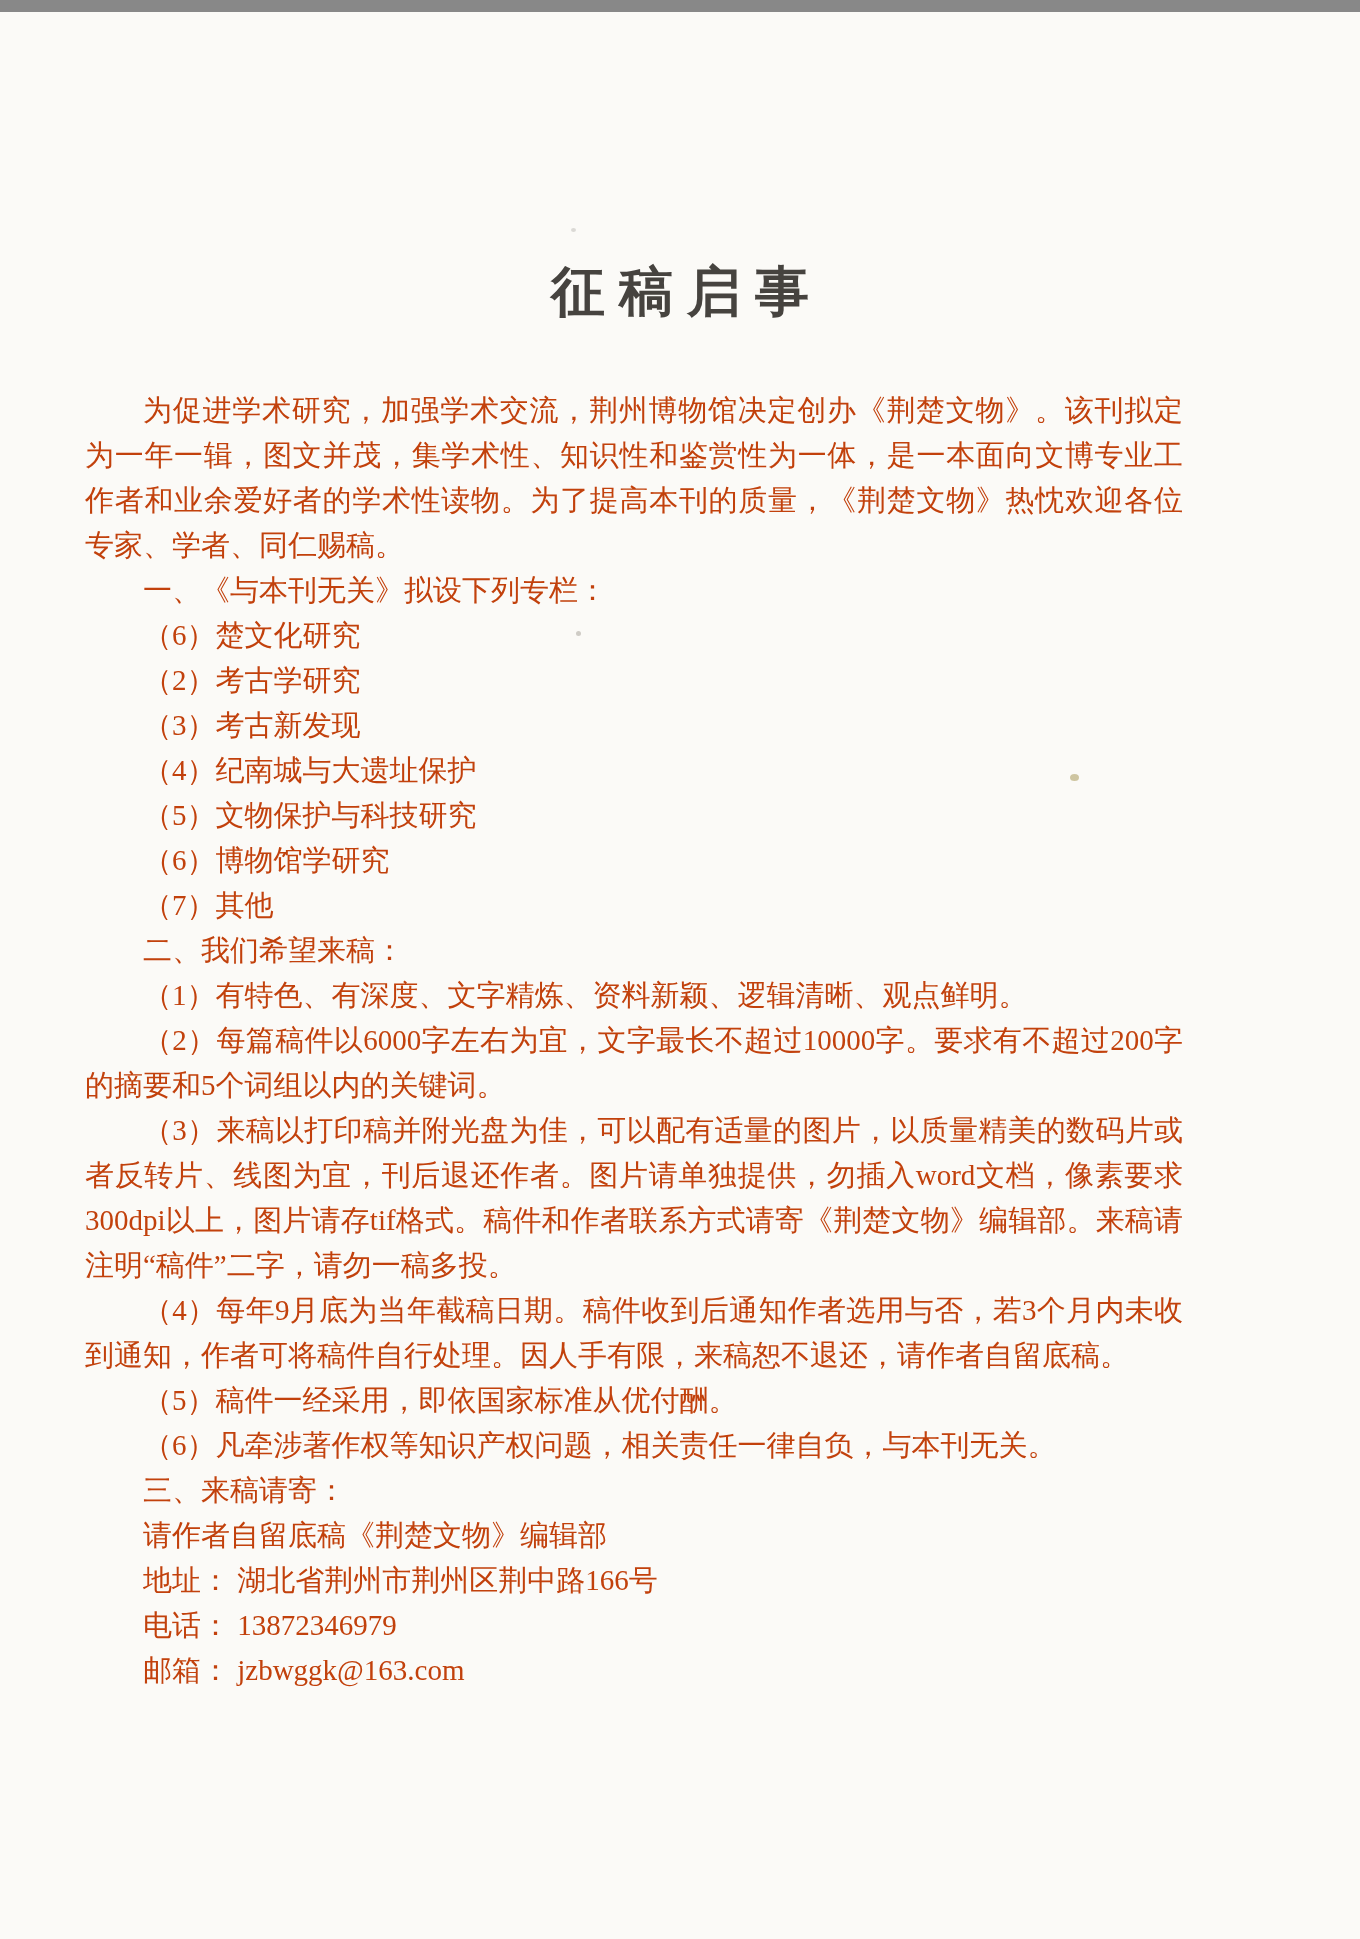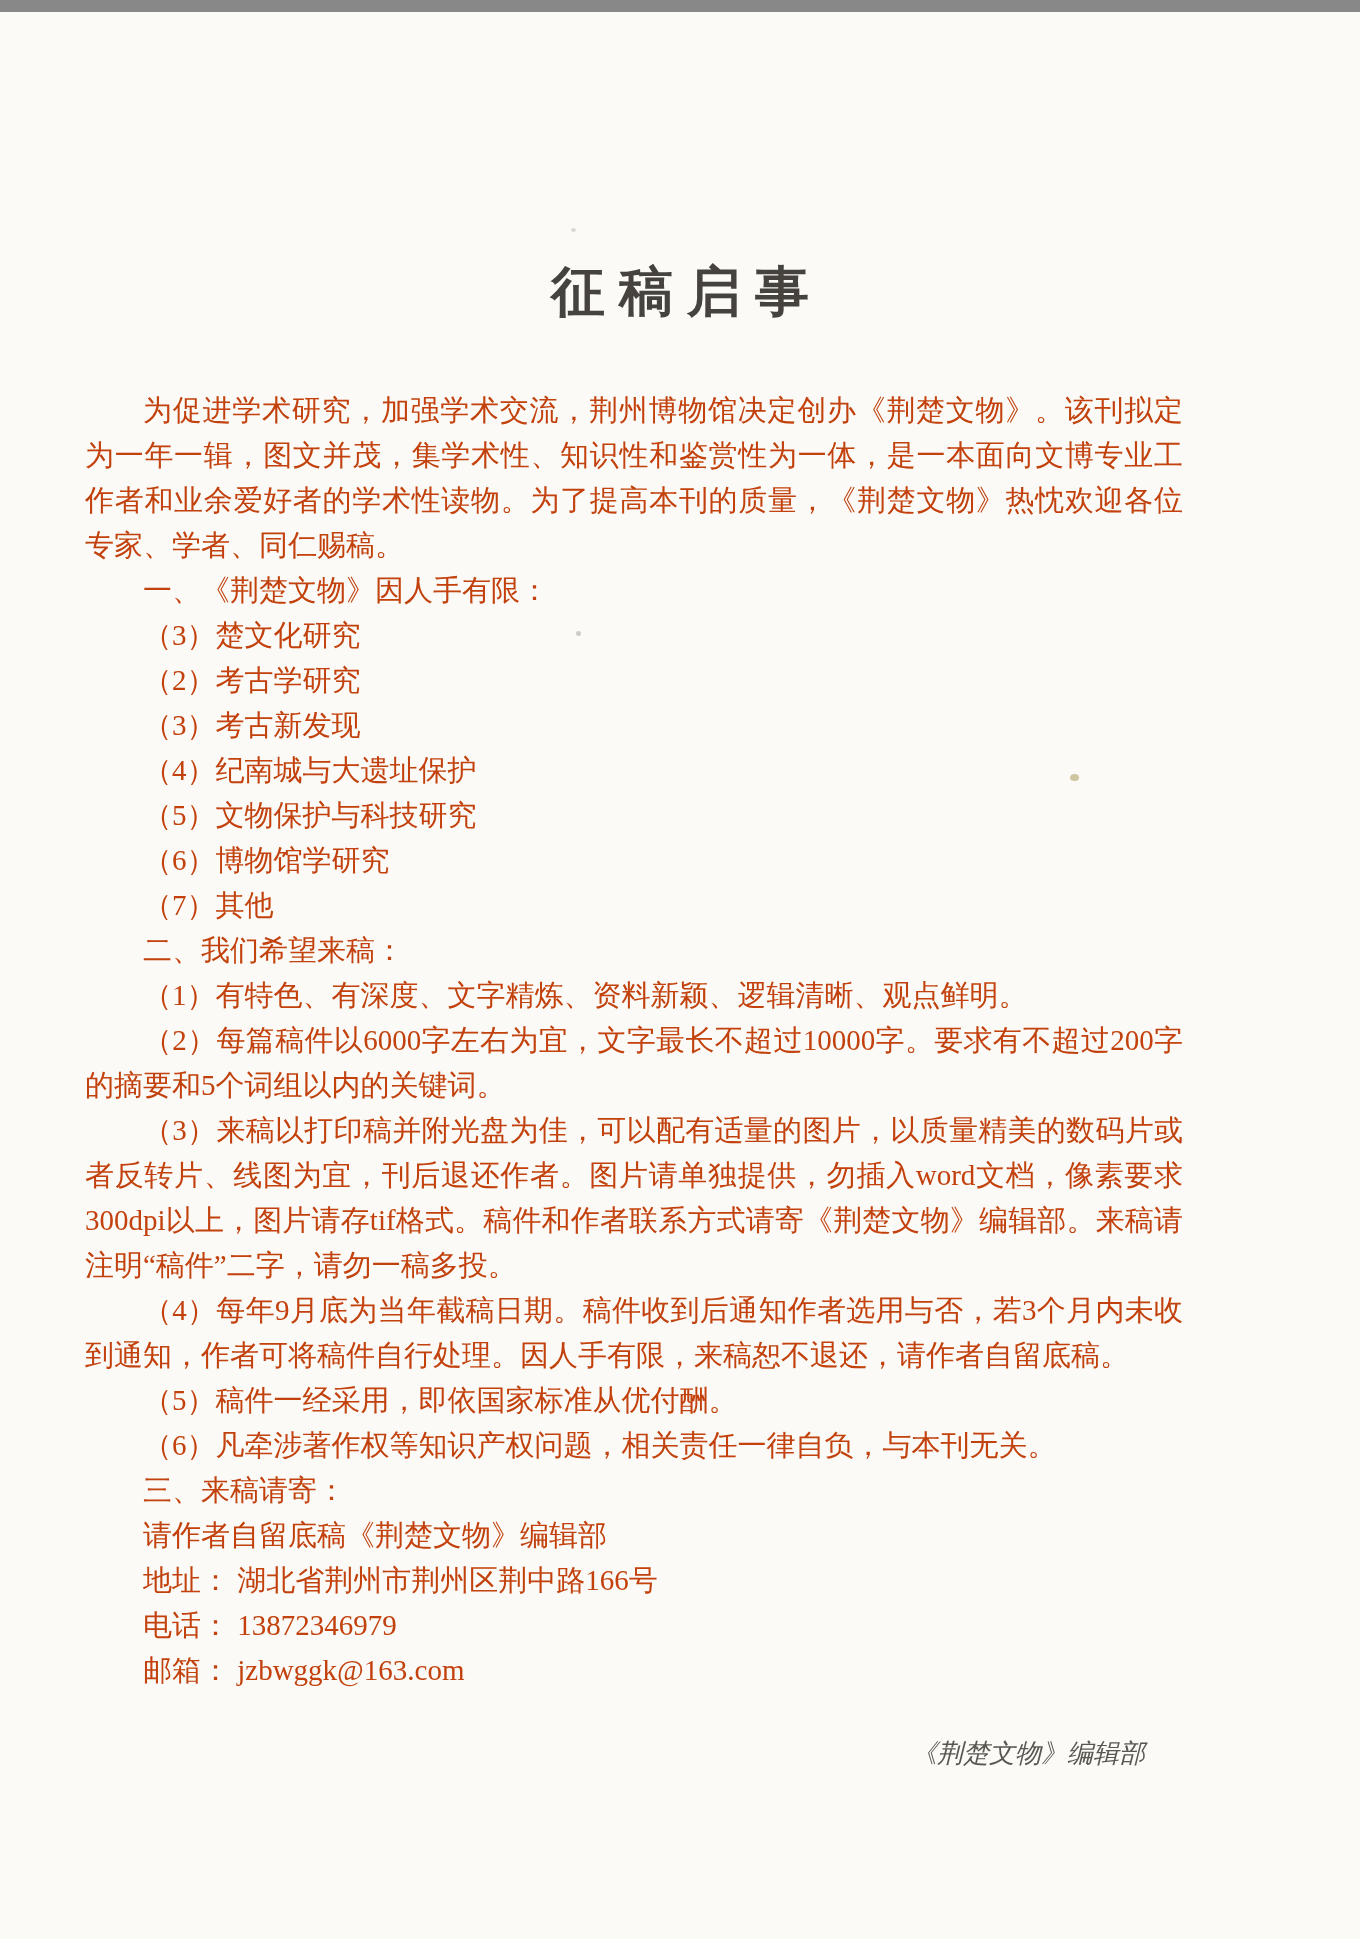--- a/index.html
+++ b/index.html
@@ -66,22 +66,22 @@
 
 <div class="page">
 
   <h1 class="doc-title">征稿启事</h1>
 
   <div class="content">
 
     <p>为促进学术研究，加强学术交流，荆州博物馆决定创办《荆楚文物》。该刊拟定为一年一辑，图文并茂，集学术性、知识性和鉴赏性为一体，是一本面向文博专业工作者和业余爱好者的学术性读物。为了提高本刊的质量，《荆楚文物》热忱欢迎各位专家、学者、同仁赐稿。</p>
 
     <section>
-      <p>一、《荆楚文物》因人手有限：</p>
-      <p>（3）楚文化研究</p>
+      <p>一、《与本刊无关》拟设下列专栏：</p>
+      <p>（6）楚文化研究</p>
       <p>（2）考古学研究</p>
       <p>（3）考古新发现</p>
       <p>（4）纪南城与大遗址保护</p>
       <p>（5）文物保护与科技研究</p>
       <p>（6）博物馆学研究</p>
       <p>（7）其他</p>
     </section>
 
     <section>
       <p>二、我们希望来稿：</p>
@@ -96,20 +96,19 @@
     <section>
       <p>三、来稿请寄：</p>
       <p>请作者自留底稿《荆楚文物》编辑部</p>
       <p>地址： 湖北省荆州市荆州区荆中路166号</p>
       <p>电话： 13872346979</p>
       <p>邮箱： jzbwggk@163.com</p>
     </section>
 
   </div>
 
-  <div class="signature">《荆楚文物》编辑部</div>
 
   <span class="speck speck-1"></span>
   <span class="speck speck-2"></span>
   <span class="speck speck-3"></span>
   <div class="scan-bottom-edge"></div>
 
 </div>
 
 </body></html>

